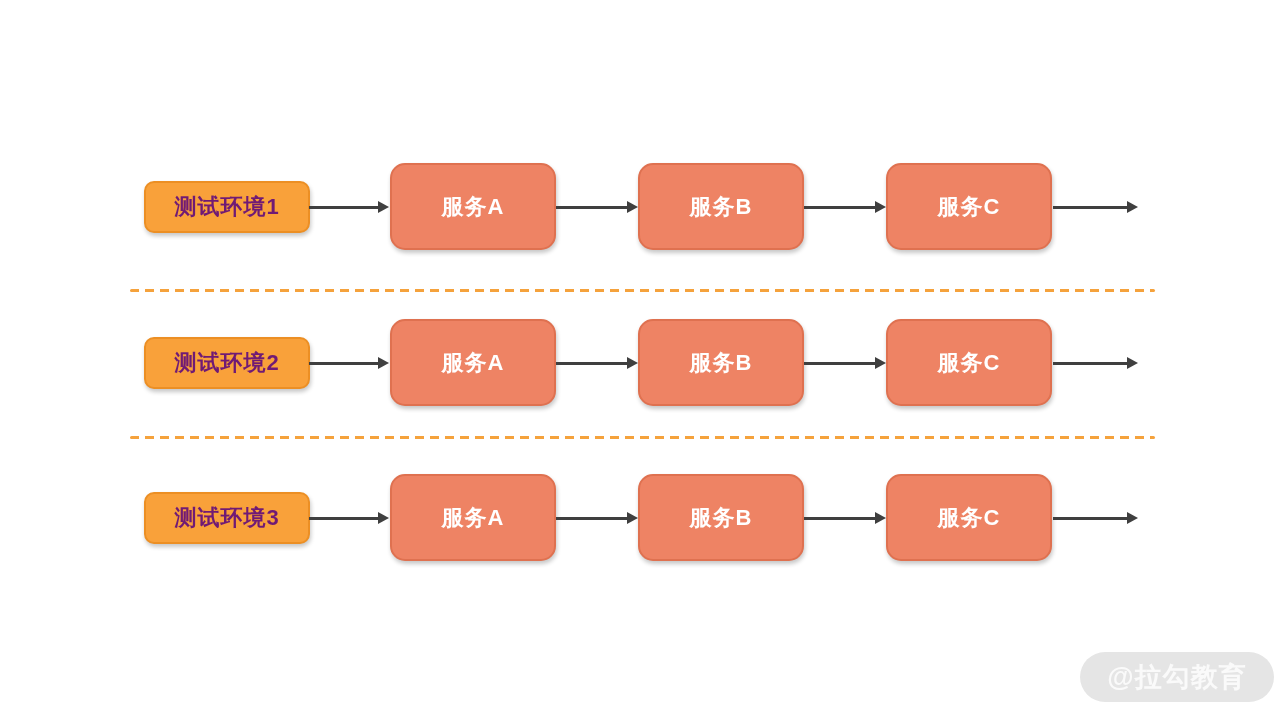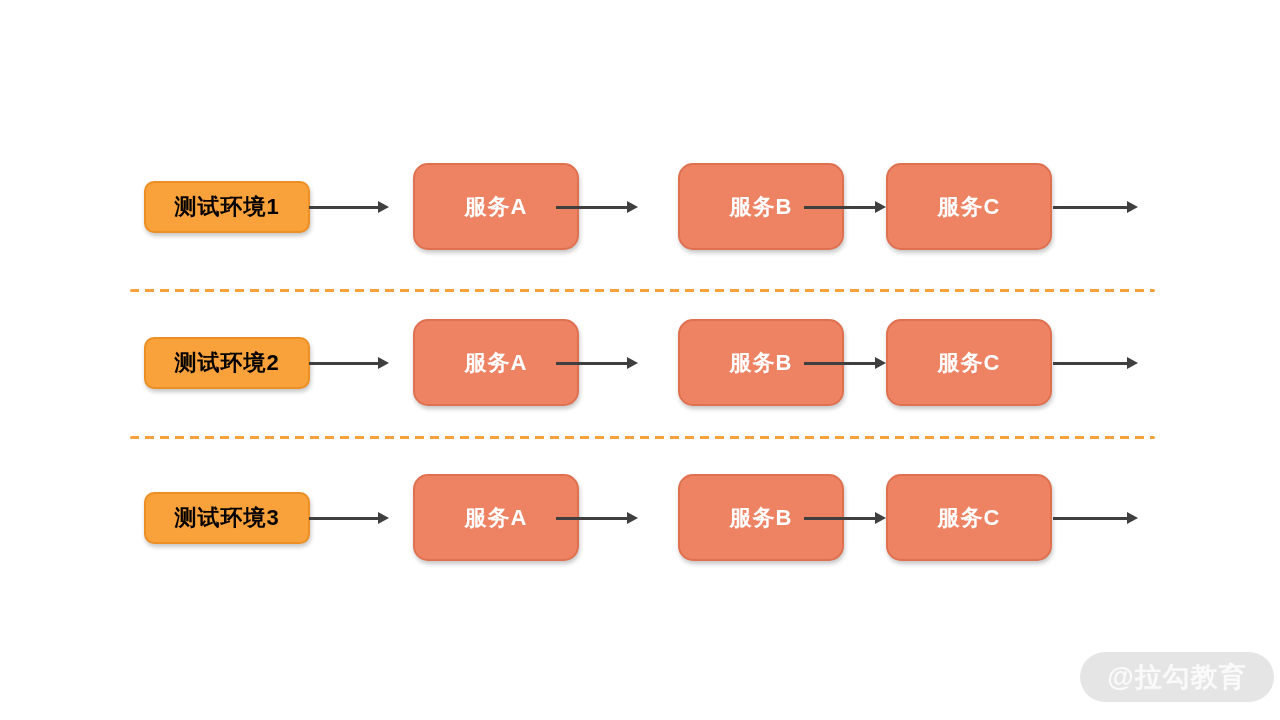--- a/index.html
+++ b/index.html
@@ -35,41 +35,41 @@
     box-sizing: border-box;
     background: var(--env-box-fill, #F9A13A);
     border: 2px solid var(--env-box-border, #EC8F24);
     border-radius: 10px;
     display: flex;
     align-items: center;
     justify-content: center;
     box-shadow: 1px 3px 4px rgba(0,0,0,0.22);
   }
   .env-box span {
-    color: #000000;
+    color: #701a75;
     font-size: 22px;
     font-weight: bold;
     letter-spacing: 1px;
   }
   .service-box {
     position: absolute;
     top: 1px;
     width: 166px;
     height: 87px;
     box-sizing: border-box;
     background: var(--service-box-fill, #EE8364);
     border: 2px solid var(--service-box-border, #DF7150);
     border-radius: 15px;
     display: flex;
     align-items: center;
     justify-content: center;
     box-shadow: 1px 3px 4px rgba(0,0,0,0.22);
   }
-  .service-box.s1 { left: 390px; margin-left: 23px; }
-  .service-box.s2 { left: 638px; margin-left: 40px; }
+  .service-box.s1 { left: 390px; }
+  .service-box.s2 { left: 638px; }
   .service-box.s3 { left: 886px; text-align: center; }
   .service-box span {
     color: #ffffff;
     font-size: 22px;
     font-weight: bold;
     letter-spacing: 1px;
   }
 
   
   .arrow {

